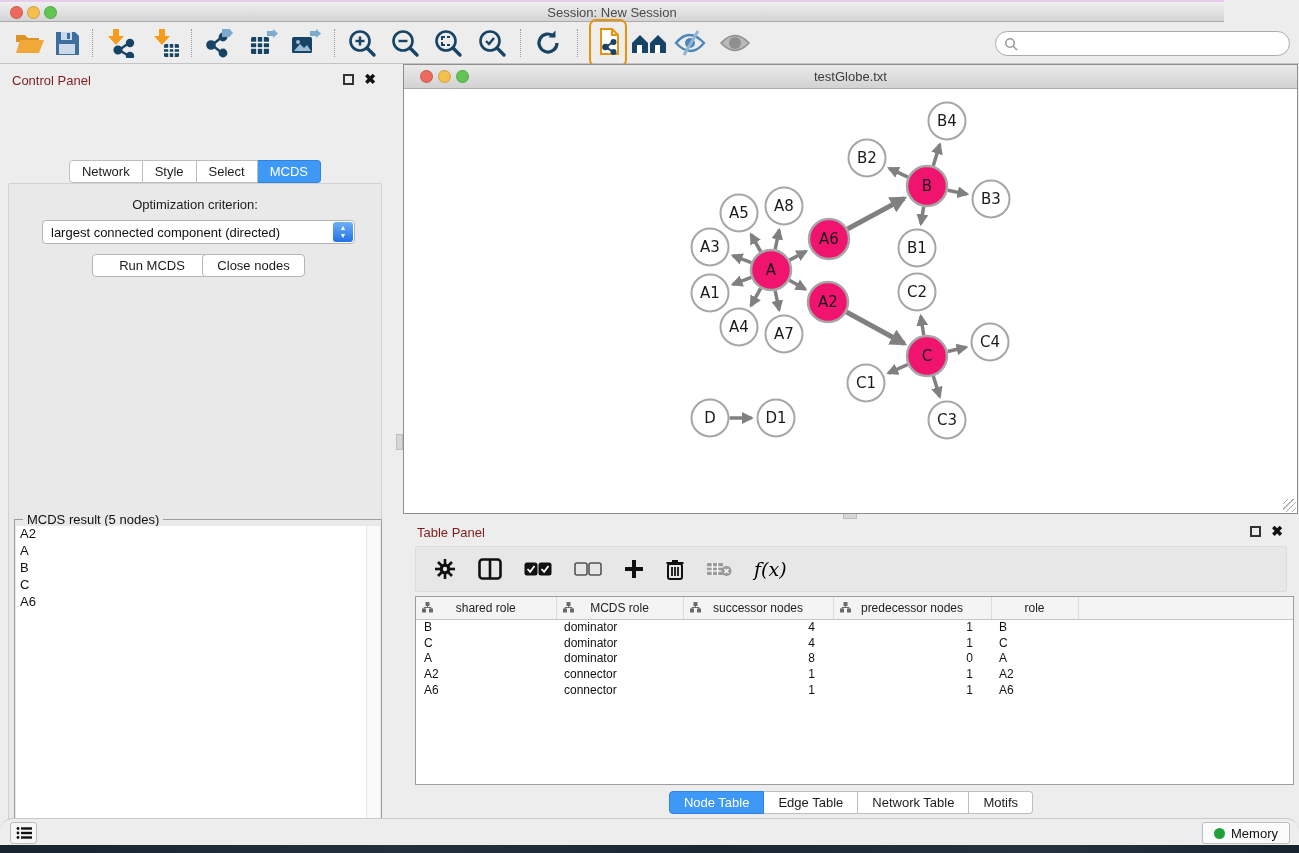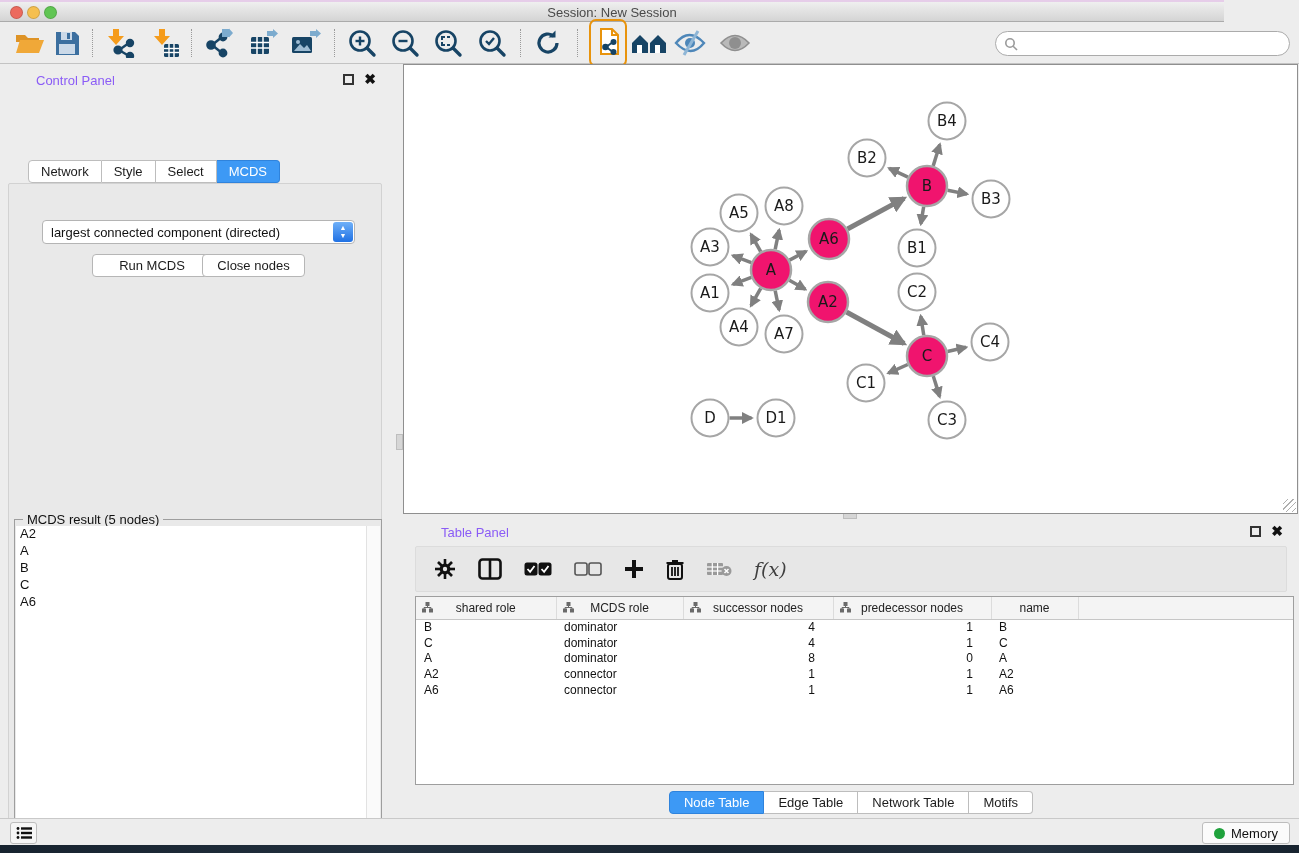--- a/index.html
+++ b/index.html
@@ -19,25 +19,25 @@
     background:#EDEDED; border-bottom:1px solid #C3C3C3; }
   .tbicon { position:absolute; top:0; height:42px; display:flex; align-items:center; justify-content:center; }
   .tbsep { position:absolute; top:7px; height:28px; width:0; border-left:1px dotted #9a9a9a; }
   .searchbox { position:absolute; left:995px; top:9px; width:295px; height:25px; background:#fff;
     border:1px solid #ABABAB; border-radius:13px; display:flex; align-items:center; padding-left:8px; }
   .searchbox input { border:none; outline:none; flex:1; font-size:12px; background:transparent; height:20px; font-family:"Liberation Sans",sans-serif; }
   .activebox { outline:2px solid #E8930C; outline-offset:1px; border-radius:4px; }
 
   
   .cpanel { position:absolute; left:0; top:64px; width:390px; height:754px; background:#EDEDED; }
-  .panel-title { position:absolute; font-size:13px; color:#8b5cf6;margin-left:24px; }
+  .panel-title { position:absolute; font-size:13px; color:#7f1d1d; }
   .win-btns { position:absolute; display:flex; gap:10px; align-items:center; }
   .float-btn { width:11px; height:11px; border:2px solid #333; background:transparent; }
   .close-x { font-size:14px; font-weight:bold; color:#111; line-height:11px; }
-  .cp-tabs { position:absolute; left:0; top:96px; width:390px; display:flex; justify-content:flex-start;padding-left:28px; }
+  .cp-tabs { position:absolute; left:0; top:96px; width:390px; display:flex; justify-content:center; }
   .seg { border:1px solid #BDBDBD; background:#fff; font-size:13px; color:#1c1c1c; padding:3px 12px; cursor:default; }
   .seg:first-child { border-radius:4px 0 0 4px; }
   .seg:last-child { border-radius:0 4px 4px 0; }
   .seg + .seg { border-left:none; }
   .seg.active { background:#3D99F5; border-color:#2F83DC; color:#fff; }
   .cp-body { position:absolute; left:8px; top:119px; width:374px; height:681px; background:#E9E9E9; border:1px solid #D2D2D2; border-radius:2px; }
   .opt-label { position:absolute; left:0; width:390px; top:133px; text-align:center; font-size:13px; color:#1c1c1c; }
   .dropdown { position:absolute; left:42px; top:156px; width:313px; height:24px; background:#fff;
     border:1px solid #B4B4B4; border-radius:4px; font-size:13px; display:flex; align-items:center; padding-left:8px; color:#111; }
   .dd-step { position:absolute; right:1px; top:1px; width:20px; height:20px; border-radius:3px;
@@ -70,32 +70,32 @@
   th { height:22px; background:#F4F4F4; border-bottom:1px solid #C6C6C6; border-right:1px solid #DCDCDC;
     font-size:12px; font-weight:normal; color:#222; position:relative; text-align:center; }
   th .hicon { position:absolute; left:6px; top:5px; }
   th:last-child { border-right:none; }
   td { font-size:12px; color:#111; height:15.8px; padding:0 8px; white-space:nowrap; overflow:hidden; }
   td.num { text-align:right; padding-right:18px; }
   .tp-tabs { position:absolute; left:0; top:272px; width:896px; display:flex; justify-content:center; }
   .tp-tabs .seg { padding:3px 14px; font-size:13px; }
 
   
-  .statusbar { position:absolute; left:0; top:818px; width:1299px; height:27px; background:#EDEDED; border-top:1px solid #C9C9C9; }
+  .statusbar { position:absolute; left:0; top:818px; width:1299px; height:27px; background:#EDEDED; border-top:1px solid #C9C9C9;border-radius:13px; }
   .status-btn { position:absolute; left:10px; top:3px; width:27px; height:22px; background:#F6F6F6; border:1px solid #BDBDBD; border-radius:3px;
     display:flex; align-items:center; justify-content:center; }
   .memory-btn { position:absolute; right:9px; top:3px; width:88px; height:22px; background:#FBFBFB; border:1px solid #BDBDBD; border-radius:3px;
     display:flex; align-items:center; justify-content:center; gap:6px; font-size:13px; color:#111; }
   .memory-dot { width:11px; height:11px; border-radius:50%; background:#1FA23C; }
   .wallpaper { position:absolute; left:0; top:845px; width:1299px; height:8px;
     background:linear-gradient(90deg,#17232F,#22303E 30%,#1A2632 55%,#243240 80%,#17232F); }
 
   svg { display:block; }
   .gnode-label { font-family:"DejaVu Sans","Liberation Sans",sans-serif; font-size:15px; fill:#1a1a1a; }
-  .fx { font-family:"DejaVu Serif","Liberation Serif",serif; font-style:italic; font-size:19px; color:#404040; }
+  .fx { font-family:"DejaVu Serif","Liberation Serif",serif; font-style:italic; font-size:19px; color:#000000; }
 </style>
 </head>
 <body>
 
 <div id="app">
 
   <div class="titlebar">
     <span class="light red" style="left:10px"></span>
     <span class="light yellow" style="left:27px"></span>
     <span class="light green" style="left:44px"></span>
@@ -274,20 +274,21 @@
       <span class="float-btn"></span>
       <span class="close-x">✖</span>
     </div>
     <div class="cp-tabs" id="cp-tabs">
         <div class="seg">Network</div>
         <div class="seg">Style</div>
         <div class="seg">Select</div>
         <div class="seg active">MCDS</div>
       </div>
     <div class="cp-body"></div>
+    <div class="opt-label">Optimization criterion:</div>
     <div class="dropdown">
       <span>largest connected component (directed)</span>
       <span class="dd-step">
           <span>▲</span>
           <span>▼</span>
         </span>
     </div>
     <button class="btn" style="left:92px;top:190px;width:120px">Run MCDS</button>
     <button class="btn" style="left:202px;top:190px;width:103px">Close nodes</button>
     <div class="groupbox">
@@ -300,20 +301,26 @@
           <div class="result-item">A6</div>
         </div>
       <div class="result-scroll"></div>
     </div>
   </div>
 
   <div class="grip-v"></div>
   <div class="grip-h"></div>
 
   <div class="netwin">
+    <div class="netwin-title">
+      <span class="light red" style="left:16px;top:5px"></span>
+      <span class="light yellow" style="left:34px;top:5px"></span>
+      <span class="light green" style="left:52px;top:5px"></span>
+      <div class="title">testGlobe.txt</div>
+    </div>
     <svg class="net-canvas" id="graph-svg" width="893" height="423" viewBox="0 0 893 423">
       <defs>
         <marker id="arrow" viewBox="0 0 10 10" refX="8" refY="5" markerWidth="3.4" markerHeight="3.4" orient="auto-start-reverse">
           <path d="M0 0 L10 5 L0 10 z" fill="#808080"></path>
         </marker>
       </defs>
       <g id="graph-edges">
           <line x1="356.7197701091396" y1="161.6883405069049" x2="346.99360153933713" y2="144.3636027419443" stroke="#808080" stroke-width="3.5" marker-end="url(#arrow)"></line>
           <line x1="371.1802584100922" y1="159.42026628877687" x2="375.1230318548924" y2="140.0096893297603" stroke="#808080" stroke-width="3.5" marker-end="url(#arrow)"></line>
           <line x1="347.35035698573034" y1="172.5911182077344" x2="328.9245835166479" y2="165.64369542430987" stroke="#808080" stroke-width="3.5" marker-end="url(#arrow)"></line>
@@ -552,21 +559,21 @@
                       <rect x="4" y="0.5" width="3" height="3" fill="#6a6a6a"></rect>
                       <line x1="5.5" y1="3.5" x2="5.5" y2="5.5"></line>
                       <line x1="2" y1="7" x2="9" y2="7" transform="translate(0,-1.5)"></line>
                       <rect x="0.5" y="7" width="3" height="3" fill="#6a6a6a"></rect>
                       <rect x="7.5" y="7" width="3" height="3" fill="#6a6a6a"></rect>
                       <line x1="2" y1="5.5" x2="2" y2="7"></line>
                       <line x1="9" y1="5.5" x2="9" y2="7"></line>
                     </g>
                   </svg>
                 </span><span>predecessor nodes</span></th>
-              <th><span>name</span></th>
+              <th><span>role</span></th>
               <th></th>
             </tr>
           </thead>
         <tbody id="table-body">
             <tr>
               <td>B</td>
               <td>dominator</td>
               <td class="num">4</td>
               <td class="num">1</td>
               <td>B</td>

